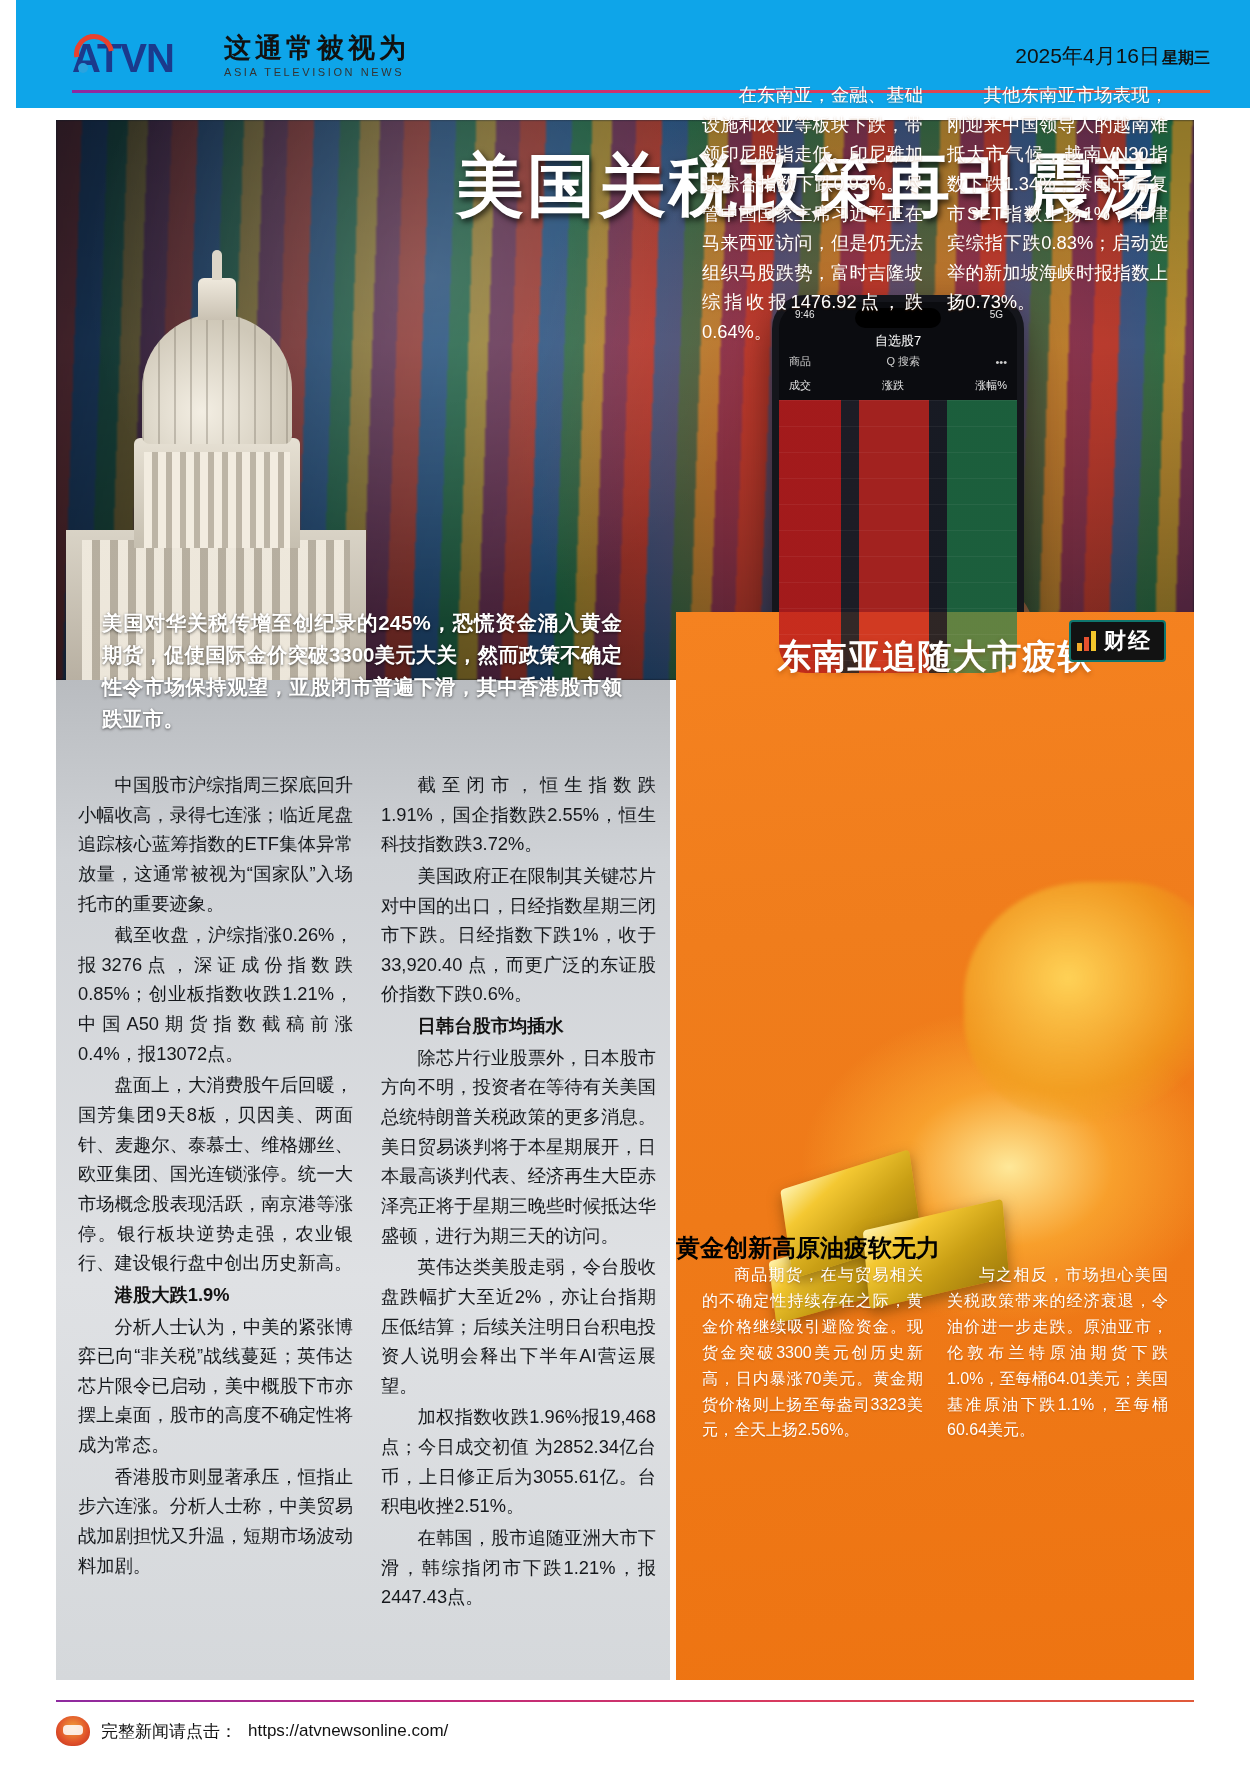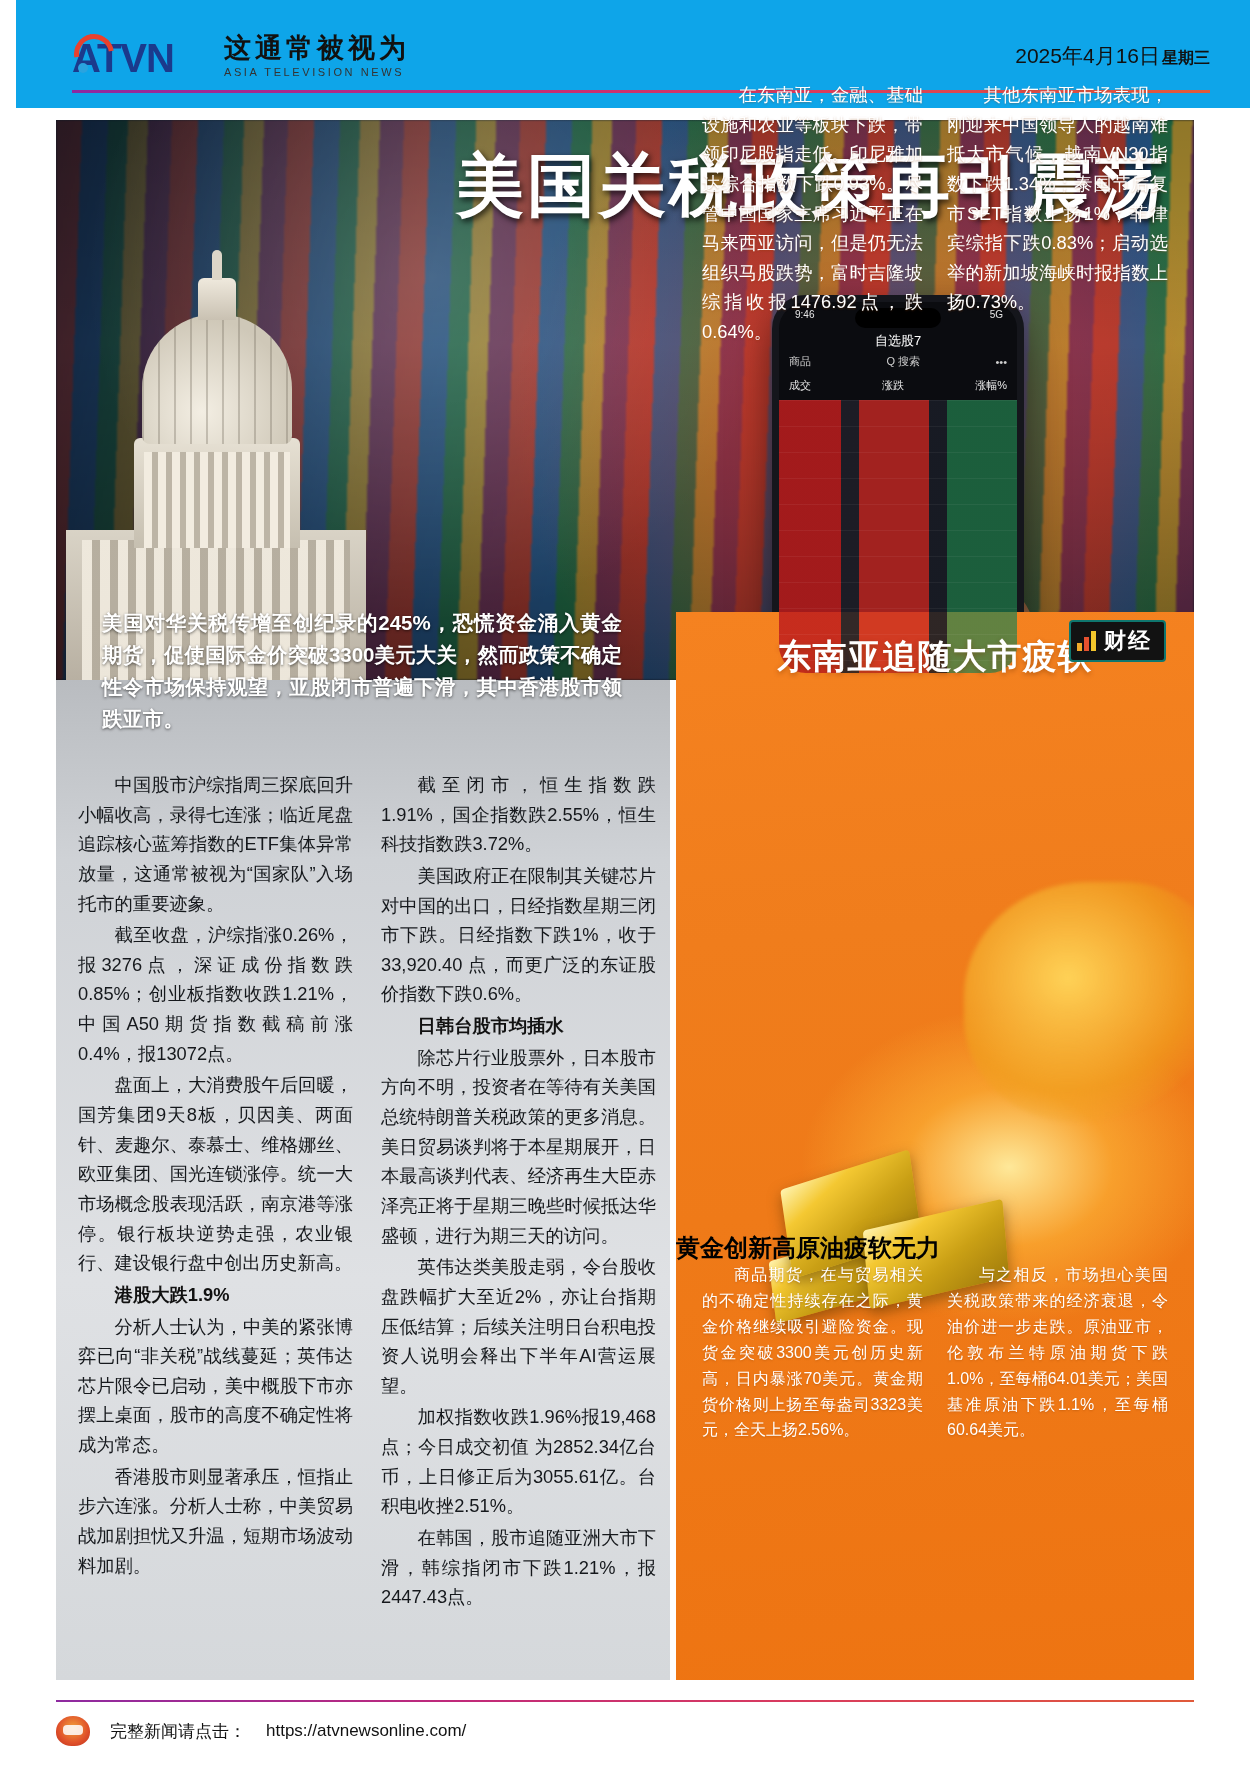--- a/index.html
+++ b/index.html
@@ -394,21 +394,21 @@
   }
 
   
   .footer-rule {
     position: absolute; left: 56px; right: 56px; top: 1700px;
     height: 2px;
     background: linear-gradient(90deg,#8e2aa0 0%, #c0297a 35%, #d93b5e 65%, #e05a3a 100%);
   }
   .footer {
     position: absolute; left: 56px; top: 1716px;
-    display: flex; align-items: center; gap: 20px;
+    display: flex; align-items: center; gap: 11px;
   }
   .footer-icon {
     width: 34px; height: 30px;
     background: radial-gradient(circle at 50% 40%, #f2a23a 0%, #e0502a 60%, #b9301c 100%);
     border-radius: 50% 50% 45% 45%;
     position: relative;
   }
   .footer-icon::after {
     content: "";
     position: absolute; left: 7px; top: 9px; width: 20px; height: 10px;

